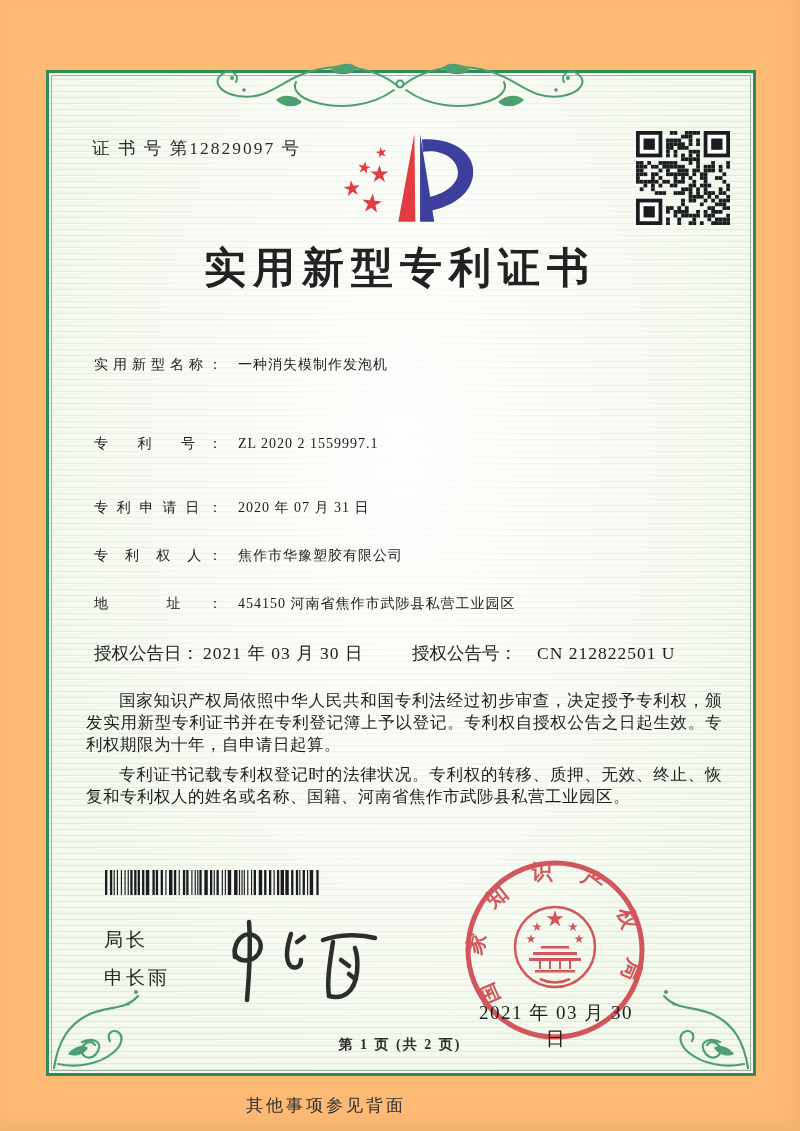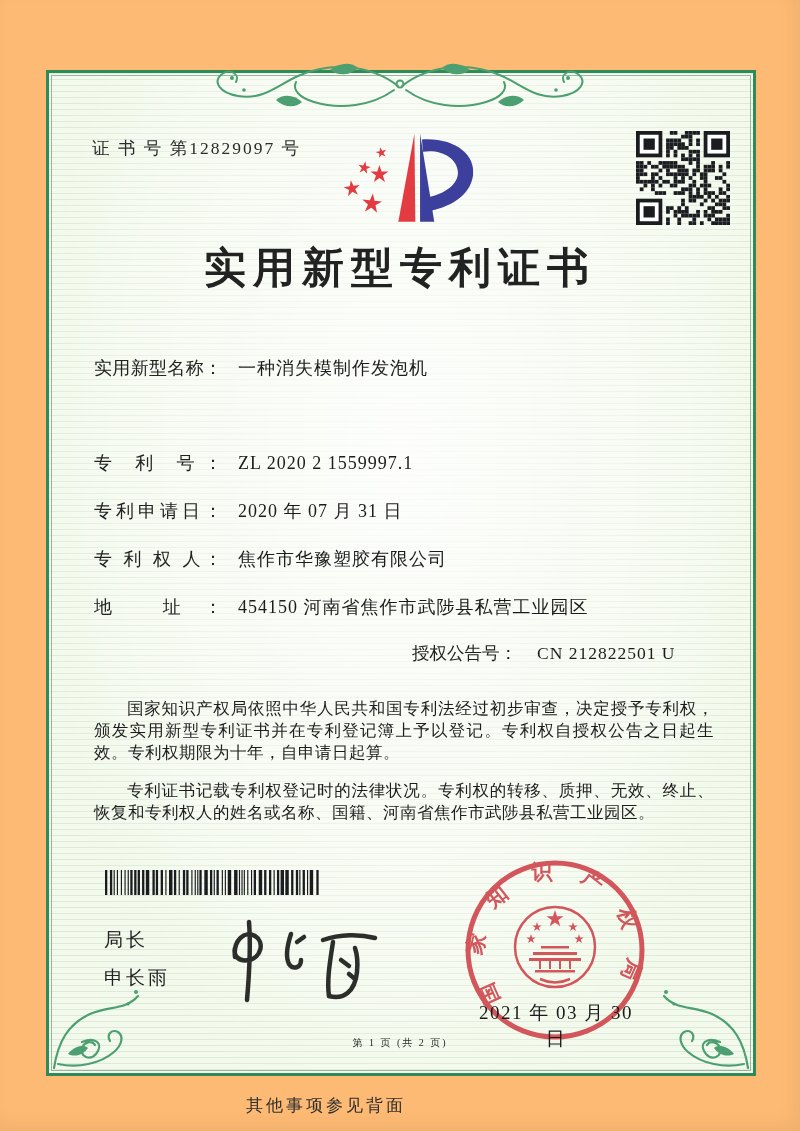--- a/index.html
+++ b/index.html
@@ -13,31 +13,31 @@
     border:3px solid #2e8a57;
     background:
       radial-gradient(ellipse at 50% 38%, rgba(255,255,255,.85) 0%, rgba(255,255,255,.35) 55%, rgba(255,255,255,0) 78%),
       repeating-linear-gradient(180deg,#dcecd4 0px,#dcecd4 1px,#f3f9ec 1px,#f3f9ec 6px);
   }
   .frame-inner{position:absolute;inset:2px;border:1px solid #9bb3a0;}
   .abs{position:absolute;}
   .cert-no{left:92px;top:136px;font-size:17.5px;letter-spacing:2px;color:#2b2b2b;}
   .title{left:0;top:240px;width:800px;text-align:center;font-size:42px;font-weight:bold;
          letter-spacing:7px;color:#222;}
-  .field{left:94px;height:26px;font-size:18px;white-space:nowrap;}
+  .field{left:94px;height:26px;font-size:14px;white-space:nowrap;}
   .flabel{display:inline-block;width:128px;text-align-last:justify;color:#222;}
   .fvalue{margin-left:16px;color:#1c1c1c;letter-spacing:1px;}
   .grant-pair{top:641px;height:26px;font-size:17.5px;white-space:nowrap;}
   .paras{left:78px;top:682px;width:652px;font-size:16.5px;line-height:22px;color:#1d1d1d;
          text-align:justify;}
-  .paras p{margin:16px;text-indent:2em;letter-spacing:.5px;}
+  .paras p{margin:8px;text-indent:2em;letter-spacing:.5px;}
   .director{left:104px;font-size:19px;letter-spacing:3px;color:#222;}
   .seal-date{left:468px;top:1000px;width:176px;text-align:center;font-size:19px;
              letter-spacing:1.5px;color:#1b1b1b;z-index:6;}
-  .page-info{left:0;top:1036px;width:800px;text-align:center;font-size:10px;color:#2b2b2b;letter-spacing:2px;}
+  .page-info{left:0;top:1036px;width:800px;text-align:center;font-size:14px;color:#2b2b2b;letter-spacing:2px;font-weight:bold;}
   .back-note{left:0;top:1094px;width:652px;text-align:center;font-size:17px;color:#2e2e2e;letter-spacing:3px;}
   svg{display:block;}
   .ornament{z-index:3;}
   .seal-svg{z-index:5;opacity:.93;}
   .sig-svg{z-index:4;}
 </style>
 </head>
 <body>
 
 <div class="page">
@@ -326,33 +326,36 @@
       <rect x="88" y="96" width="4" height="4" fill="#1a1c1f"></rect>
       <rect x="92" y="96" width="4" height="4" fill="#1a1c1f"></rect>
       <rect x="96" y="96" width="4" height="4" fill="#1a1c1f"></rect>
     </svg>
 
   <div class="abs title">实用新型专利证书</div>
 
   <div class="abs field" style="top:356px">
     <span class="flabel">实用新型名称：</span><span class="fvalue">一种消失模制作发泡机</span>
   </div>
-  <div class="abs field" style="top:451px">
+  <div class="abs field" style="top:435px">
     <span class="flabel">专 利 号：</span><span class="fvalue">ZL 2020 2 1559997.1</span>
   </div>
   <div class="abs field" style="top:499px">
     <span class="flabel">专利申请日：</span><span class="fvalue">2020 年 07 月 31 日</span>
   </div>
   <div class="abs field" style="top:547px">
     <span class="flabel">专 利 权 人：</span><span class="fvalue">焦作市华豫塑胶有限公司</span>
   </div>
   <div class="abs field" style="top:595px">
     <span class="flabel">地 址：</span><span class="fvalue">454150 河南省焦作市武陟县私营工业园区</span>
   </div>
 
+  <div class="abs grant-pair" style="left:94px">
+    <span>授权公告日：</span><span class="fvalue" style="margin-left:4px">2021 年 03 月 30 日</span>
+  </div>
   <div class="abs grant-pair" style="left:412px">
     <span>授权公告号：</span><span class="fvalue" style="margin-left:20px">CN 212822501 U</span>
   </div>
 
   <div class="abs paras">
     <p>国家知识产权局依照中华人民共和国专利法经过初步审查，决定授予专利权，颁发实用新型专利证书并在专利登记簿上予以登记。专利权自授权公告之日起生效。专利权期限为十年，自申请日起算。</p>
     <p>专利证书记载专利权登记时的法律状况。专利权的转移、质押、无效、终止、恢复和专利权人的姓名或名称、国籍、河南省焦作市武陟县私营工业园区。</p>
   </div>
 
   <svg id="bc-svg" class="abs" style="left:104px;top:870px" width="218" height="25" viewBox="0 0 218 25" preserveAspectRatio="none">

